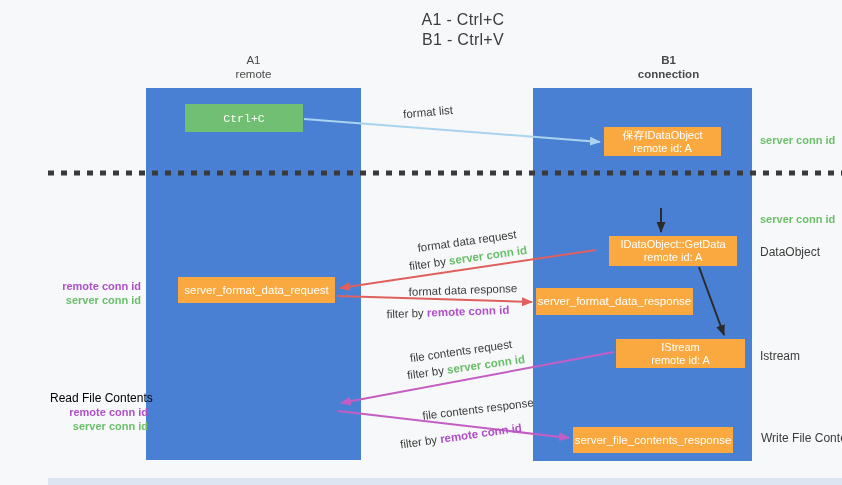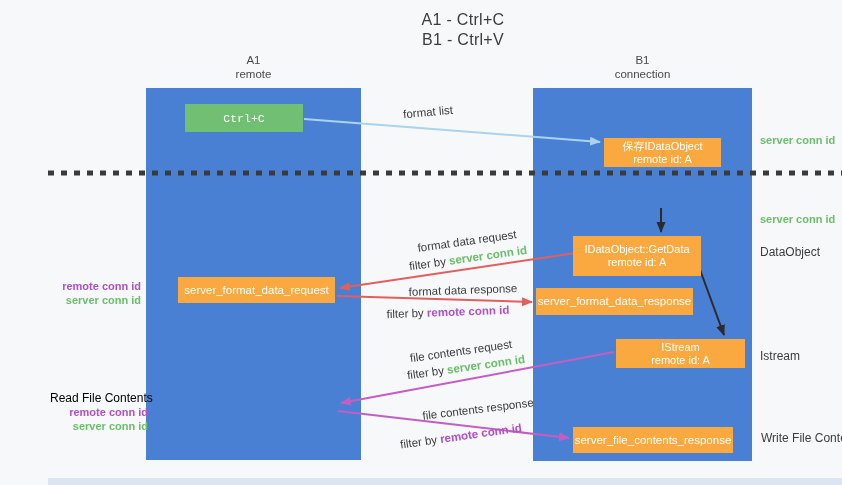--- a/index.html
+++ b/index.html
@@ -14,21 +14,21 @@
     left:310px; top:10px; width:210px; text-align:center;
     font-size:16px; line-height:20px; color:#3c3c3c; letter-spacing:0.3px;
   }
   .col { background:var(--column-blue,#4a80d4); }
   .col-a1 { left:98px; top:88px; width:215px; height:372px; }
   .col-b1 { left:485px; top:88px; width:219px; height:373px; }
   .col-head {
     top:53px; text-align:center; font-size:11.5px; line-height:14px; color:#4a4a4a;
   }
   .head-a1 { left:98px; width:215px; }
-  .head-b1 { left:485px; width:219px; }
+  .head-b1 { left:511px; width:219px;font-weight:bold; }
   svg.layer { position:absolute; left:0; top:0; z-index:2; }
   .node {
     z-index:3; display:flex; align-items:center; justify-content:center;
     color:#fff; font-size:11.5px; line-height:13px; text-align:center;
     flex-direction:column; white-space:nowrap;
   }
   .box-green { background:var(--box-green,#71bf72);font-family:Liberation Mono, monospace; }
   .box-orange { background:var(--box-orange,#f9a93f); }
   .alabel {
     z-index:3; white-space:nowrap; font-size:11.5px; color:#3c3c3c;
@@ -101,27 +101,27 @@
 
     <line x1="566" y1="352" x2="293" y2="403" class="stroke-mag" stroke-width="2" marker-end="url(#mk-mag)"></line>
 
     <line x1="290" y1="411" x2="521" y2="438" class="stroke-mag" stroke-width="2" marker-end="url(#mk-mag)"></line>
   </svg>
 
   <div class="abs node box-green" style="left:137px; top:104px; width:118px; height:28px;">
     <span>Ctrl+C</span>
   </div>
 
-  <div class="abs node box-orange" style="left:556px; top:138px; width:117px; height:29px; font-size:11px;">
+  <div class="abs node box-orange" style="left:556px; top:127px; width:117px; height:29px; font-size:11px;">
     <span>保存IDataObject</span>
     <span>remote id: A</span>
   </div>
 
 
-  <div class="abs node box-orange" style="left:525px; top:236px; width:128px; height:40px; font-size:11px;">
+  <div class="abs node box-orange" style="left:561px; top:236px; width:128px; height:30px; font-size:11px;">
     <span>IDataObject::GetData</span>
     <span>remote id: A</span>
   </div>
 
   <div class="abs node box-orange" style="left:130px; top:277px; width:157px; height:26px;">
     <span>server_format_data_request</span>
   </div>
 
   <div class="abs node box-orange" style="left:488px; top:288px; width:157px; height:27px;align-items:center;">
     <span>server_format_data_response</span>

